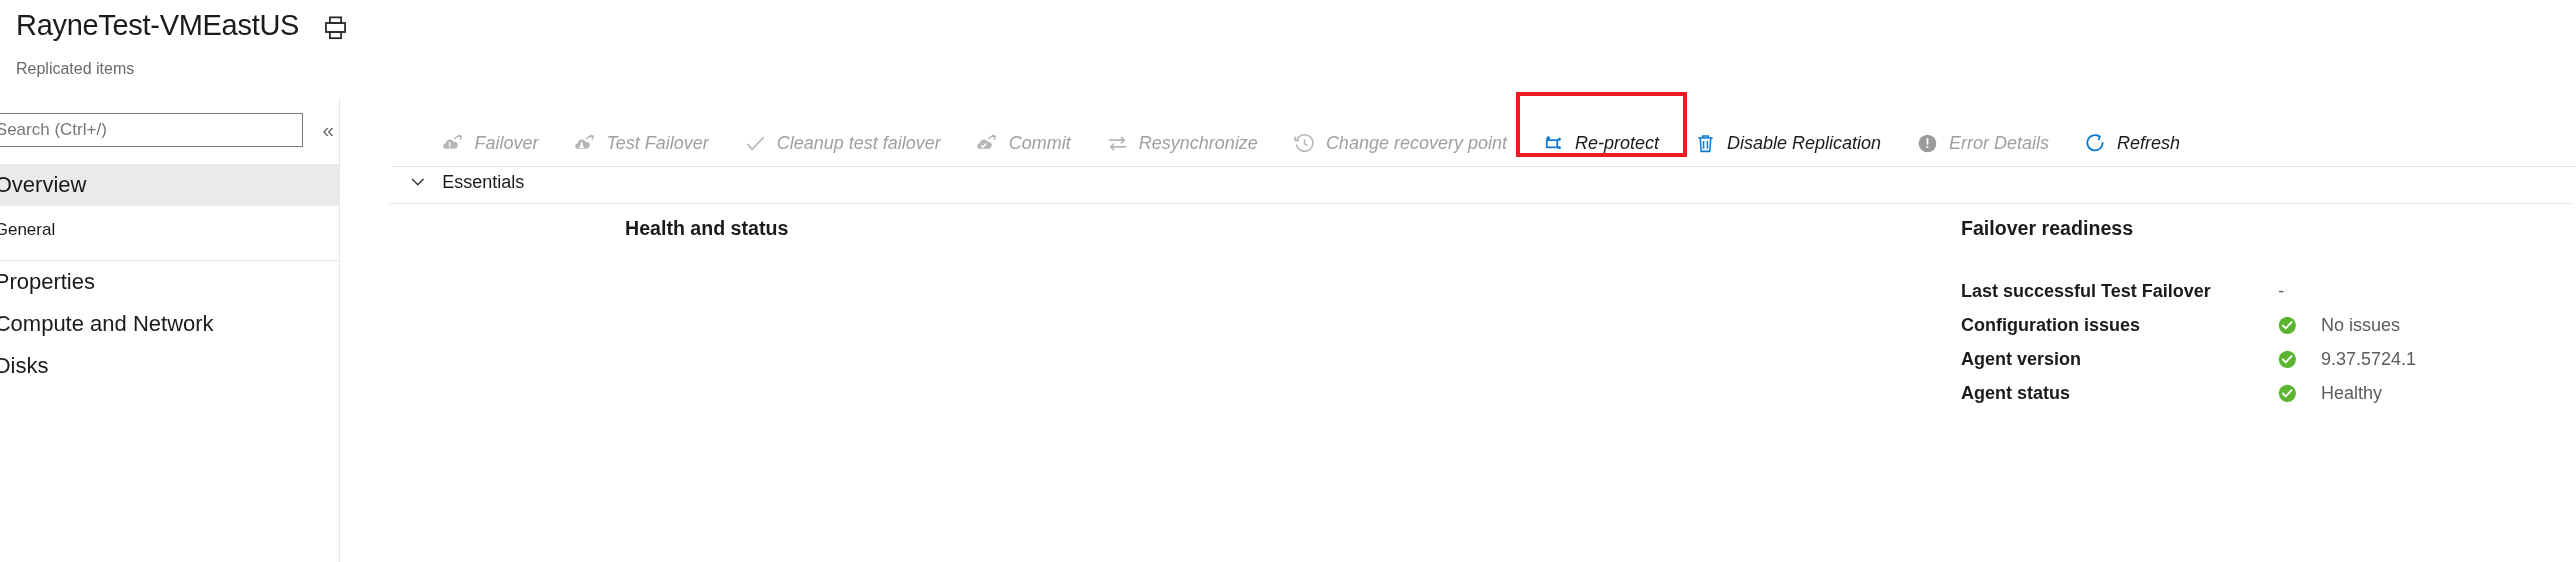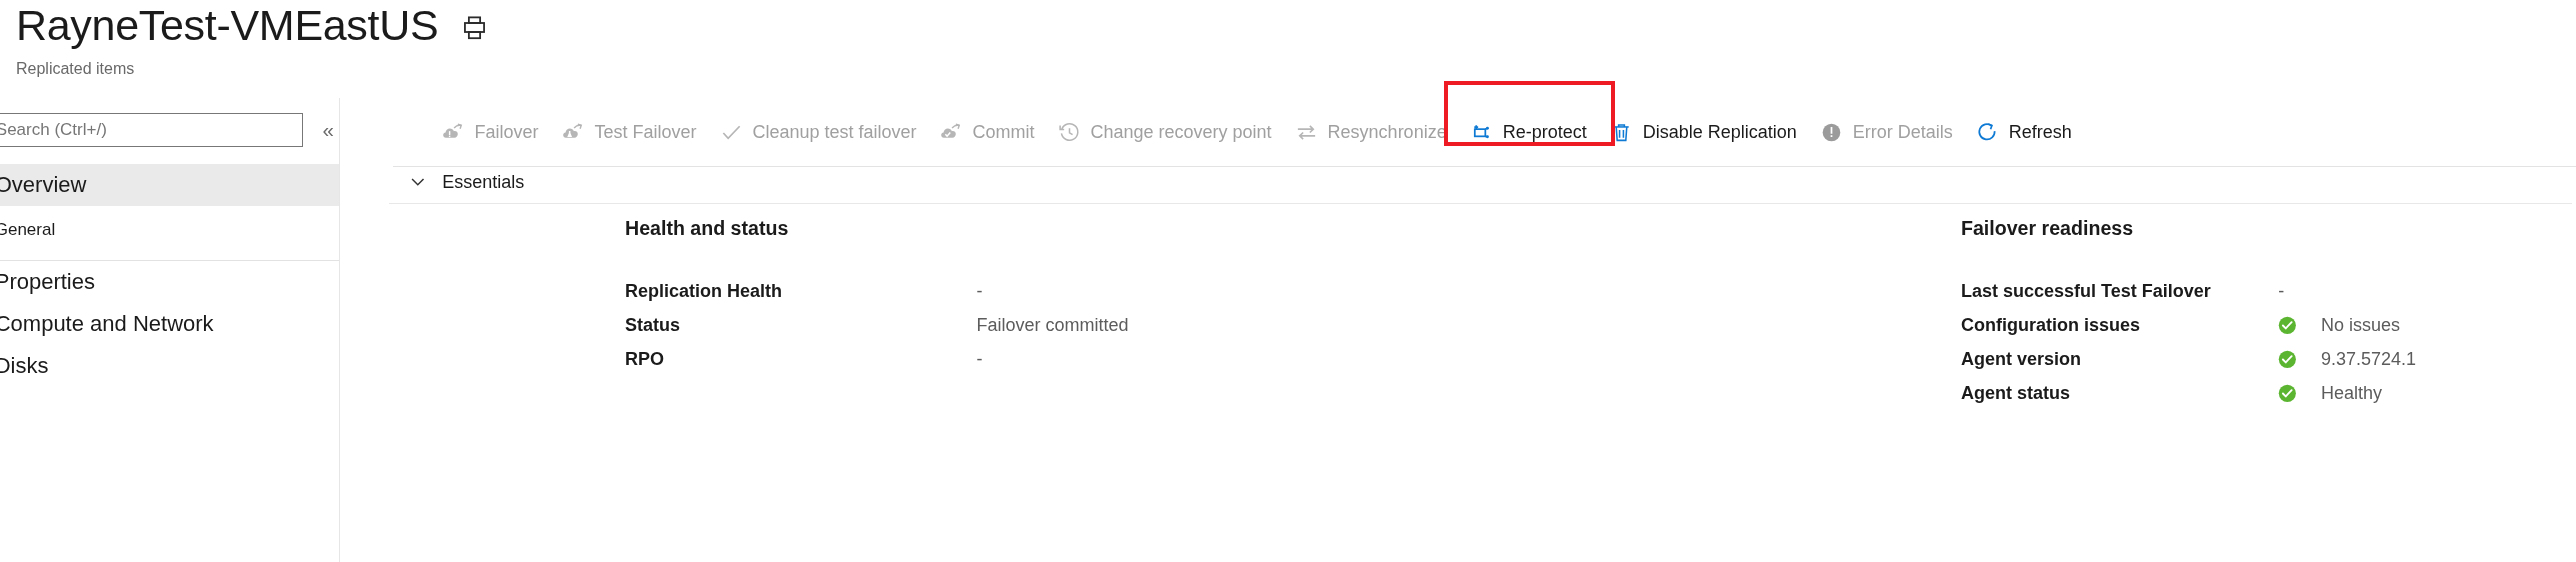--- a/index.html
+++ b/index.html
@@ -29,21 +29,21 @@
     height: 98px;
   }
   #title-row {
     position: absolute;
     left: 16px; top: 3.6px;
     display: flex;
     align-items: center;
     gap: 23px;
   }
   #page-title {
-    font-size: 43px;
+    font-size: 29px;
     font-weight: 400;
     color: #1b1b1b;
     letter-spacing: -0.3px;
     line-height: 43px;
     white-space: nowrap;
   }
   #print-icon {
     display: block;
     width: 27px; height: 27px;
     margin-top: 5.3px;
@@ -127,23 +127,24 @@
   .nav-spacer { height: 14.2px; }
 
   
   #commandbar {
     position: absolute;
     left: 393px; top: 98px;
     width: 2183px;
     height: 69px;
     border-bottom: 0.9px solid #e3e3e3;
     display: flex;
-    align-items: center;
+    align-items: flex-end;
     padding-left: 37px;
-    gap: 0px;
+    gap: 12px;
+    font-style: italic;
   }
   .cmd {
     display: flex;
     align-items: center;
     height: 46px;
     padding: 0 11.6px;
     gap: 9.8px;
     white-space: nowrap;
     font-size: 18px;
     cursor: pointer;
@@ -353,37 +354,37 @@
           <path d="M16.5 3.2l3.6 1.2-1.2 3.6" fill="none" stroke="#b6b6b6" stroke-width="1.5"></path>
           <path d="M12.6 7.2c2.4-2.6 5.1-3.1 7.3-2.6" fill="none" stroke="#b6b6b6" stroke-width="1.5"></path>
           <path d="M5.6 13.8l1.8 2 3.3-3.8" fill="none" stroke="#ffffff" stroke-width="1.6"></path>
         </svg>
       </span>
       <span>Commit</span>
     </div>
 
     <div class="cmd disabled">
       <span class="cmd-icon">
+        <svg viewBox="0 0 24 24" width="23" height="23" fill="none" stroke="#b6b6b6" stroke-width="1.7">
+          <path d="M3 8.5h16M15.5 5l3.6 3.5-3.6 3.5"></path>
+          <path d="M21 15.5H5M8.5 12l-3.6 3.5 3.6 3.5"></path>
+        </svg>
+      </span>
+      <span>Resynchronize</span>
+    </div>
+
+    <div class="cmd disabled">
+      <span class="cmd-icon">
         <svg viewBox="0 0 24 24" width="23" height="23" fill="none" stroke="#b6b6b6" stroke-width="1.6">
           <path d="M4 8.5A8.6 8.6 0 1 1 3.6 13"></path>
           <path d="M2.2 4.6v4.2h4.2"></path>
           <path d="M12 7.6v4.8l3.2 1.9"></path>
         </svg>
       </span>
       <span>Change recovery point</span>
-    </div>
-
-    <div class="cmd disabled">
-      <span class="cmd-icon">
-        <svg viewBox="0 0 24 24" width="23" height="23" fill="none" stroke="#b6b6b6" stroke-width="1.7">
-          <path d="M3 8.5h16M15.5 5l3.6 3.5-3.6 3.5"></path>
-          <path d="M21 15.5H5M8.5 12l-3.6 3.5 3.6 3.5"></path>
-        </svg>
-      </span>
-      <span>Resynchronize</span>
     </div>
 
     <div id="reprotect-wrap">
       <div id="reprotect-highlight"></div>
       <div class="cmd enabled">
         <span class="cmd-icon">
           <svg viewBox="0 0 24 24" width="23" height="23" fill="none" stroke="#0f7ad4" stroke-width="1.8">
             <rect x="5" y="8.5" width="11" height="7.5"></rect>
             <path d="M4.5 6.5h4M6.5 4.5v4"></path>
             <circle cx="18.2" cy="7.6" r="1.5" fill="#0f7ad4" stroke="none"></circle>
@@ -437,36 +438,20 @@
         <svg viewBox="0 0 24 24" width="19.6" height="19.6" fill="none" stroke="#333333" stroke-width="1.8">
           <path d="M5 8.5l7 7 7-7"></path>
         </svg>
       </span>
       <span id="essentials-label">Essentials</span>
     </div>
     <div id="essentials-divider"></div>
 
     <div id="panel-left">
       <div class="panel-title">Health and status</div>
-      <table class="kv-table">
-        <tbody>
-          <tr>
-            <td class="kv-key">Replication Health</td>
-            <td class="kv-val">-</td>
-          </tr>
-          <tr>
-            <td class="kv-key">Status</td>
-            <td class="kv-val">Failover committed</td>
-          </tr>
-          <tr>
-            <td class="kv-key">RPO</td>
-            <td class="kv-val">-</td>
-          </tr>
-        </tbody>
-      </table>
     </div>
 
     <div id="panel-right">
       <div class="panel-title">Failover readiness</div>
       <table class="kv-table">
         <tbody>
           <tr>
             <td class="kv-key">Last successful Test Failover</td>
             <td class="kv-val">-</td>
           </tr>

